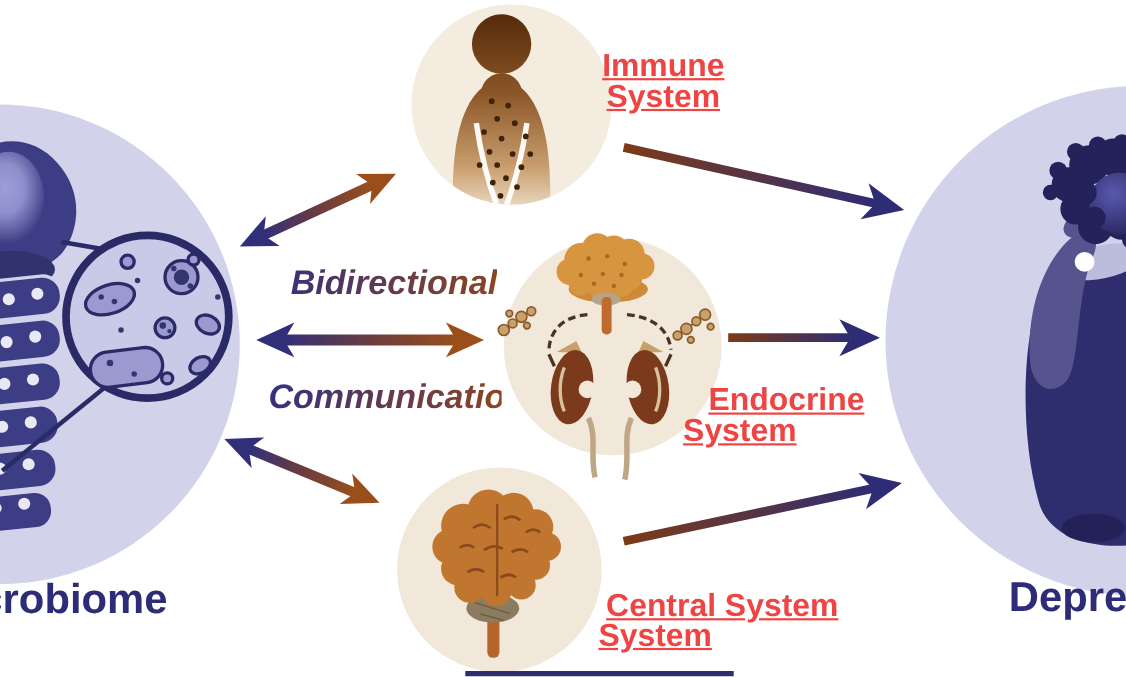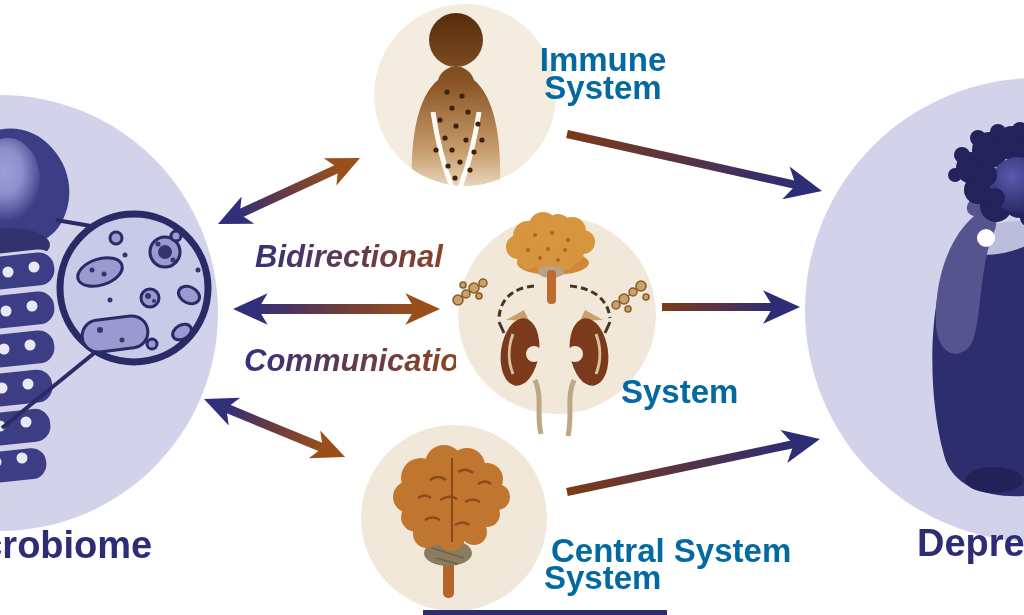--- a/index.html
+++ b/index.html
@@ -1,21 +1,21 @@
 <!DOCTYPE html>
 <html><head>
 <meta charset="utf-8">
 <style>
   html,body{margin:0;padding:0;width:1024px;height:615px;overflow:hidden;background:#ffffff;
     font-family:"Liberation Sans","DejaVu Sans",sans-serif;}
   #stage{position:relative;width:1024px;height:615px;overflow:hidden;}
   #art{position:absolute;left:0;top:0;z-index:1;}
   .lbl{position:absolute;z-index:2;font-weight:bold;white-space:nowrap;}
   .navy-big{font-size:38px;color:#2d2c77;letter-spacing:0px;}
-  .brown{color:#0369a1;font-size:33px;line-height:28px;}
+  .brown{color:#ef4444;font-size:29px;line-height:28px;text-decoration:underline;}
   .sys-center{text-align:center;}
   .grad-text{font-size:31px;font-style:italic;
     background:linear-gradient(90deg,#34307e 0%,#5f3a52 48%,#8a4522 100%);
     -webkit-background-clip:text;background-clip:text;color:transparent;
     text-align:center;}
   .bar{position:absolute;z-index:2;background:#2e2d6e;}
 </style>
 </head>
 <body>
 
@@ -356,28 +356,29 @@
       <line x1="567" y1="492" x2="794" y2="444" stroke="url(#gF)" stroke-width="8"></line>
       <use href="#ah" transform="translate(820,439) rotate(-11.8) scale(1.12)" fill="#2e2c74"></use>
     </g>
   </g>
 </svg>
 
 <div class="lbl navy-big" style="left:-61px;top:524px;">Microbiome</div>
 
 <div class="lbl navy-big" style="left:917px;top:522px;">Depression</div>
 
-<div class="lbl grad-text" style="left:246px;top:239px;width:206px;">Bidirectional</div>
+<div class="lbl grad-text" style="left:246px;top:239px;width:206px;text-align:right;">Bidirectional</div>
 <div class="lbl grad-text" style="left:244px;top:343px;width:212px;text-align:center;">Communication</div>
 
 <div class="lbl brown sys-center" style="left:538px;top:46px;width:130px;">
   <div>Immune</div>
   <div>System</div>
 </div>
 
+<div class="lbl brown" style="left:644px;top:350px;">Endocrine</div>
 <div class="lbl brown" style="left:621px;top:378px;">System</div>
 
 <div class="lbl brown" style="left:551px;top:537px;">Central System</div>
 <div class="lbl brown" style="left:544px;top:564px;">System</div>
 
 <div class="bar" style="left:423px;top:610px;width:244px;height:5px;"></div>
 
 </div>
 
 </body></html>

